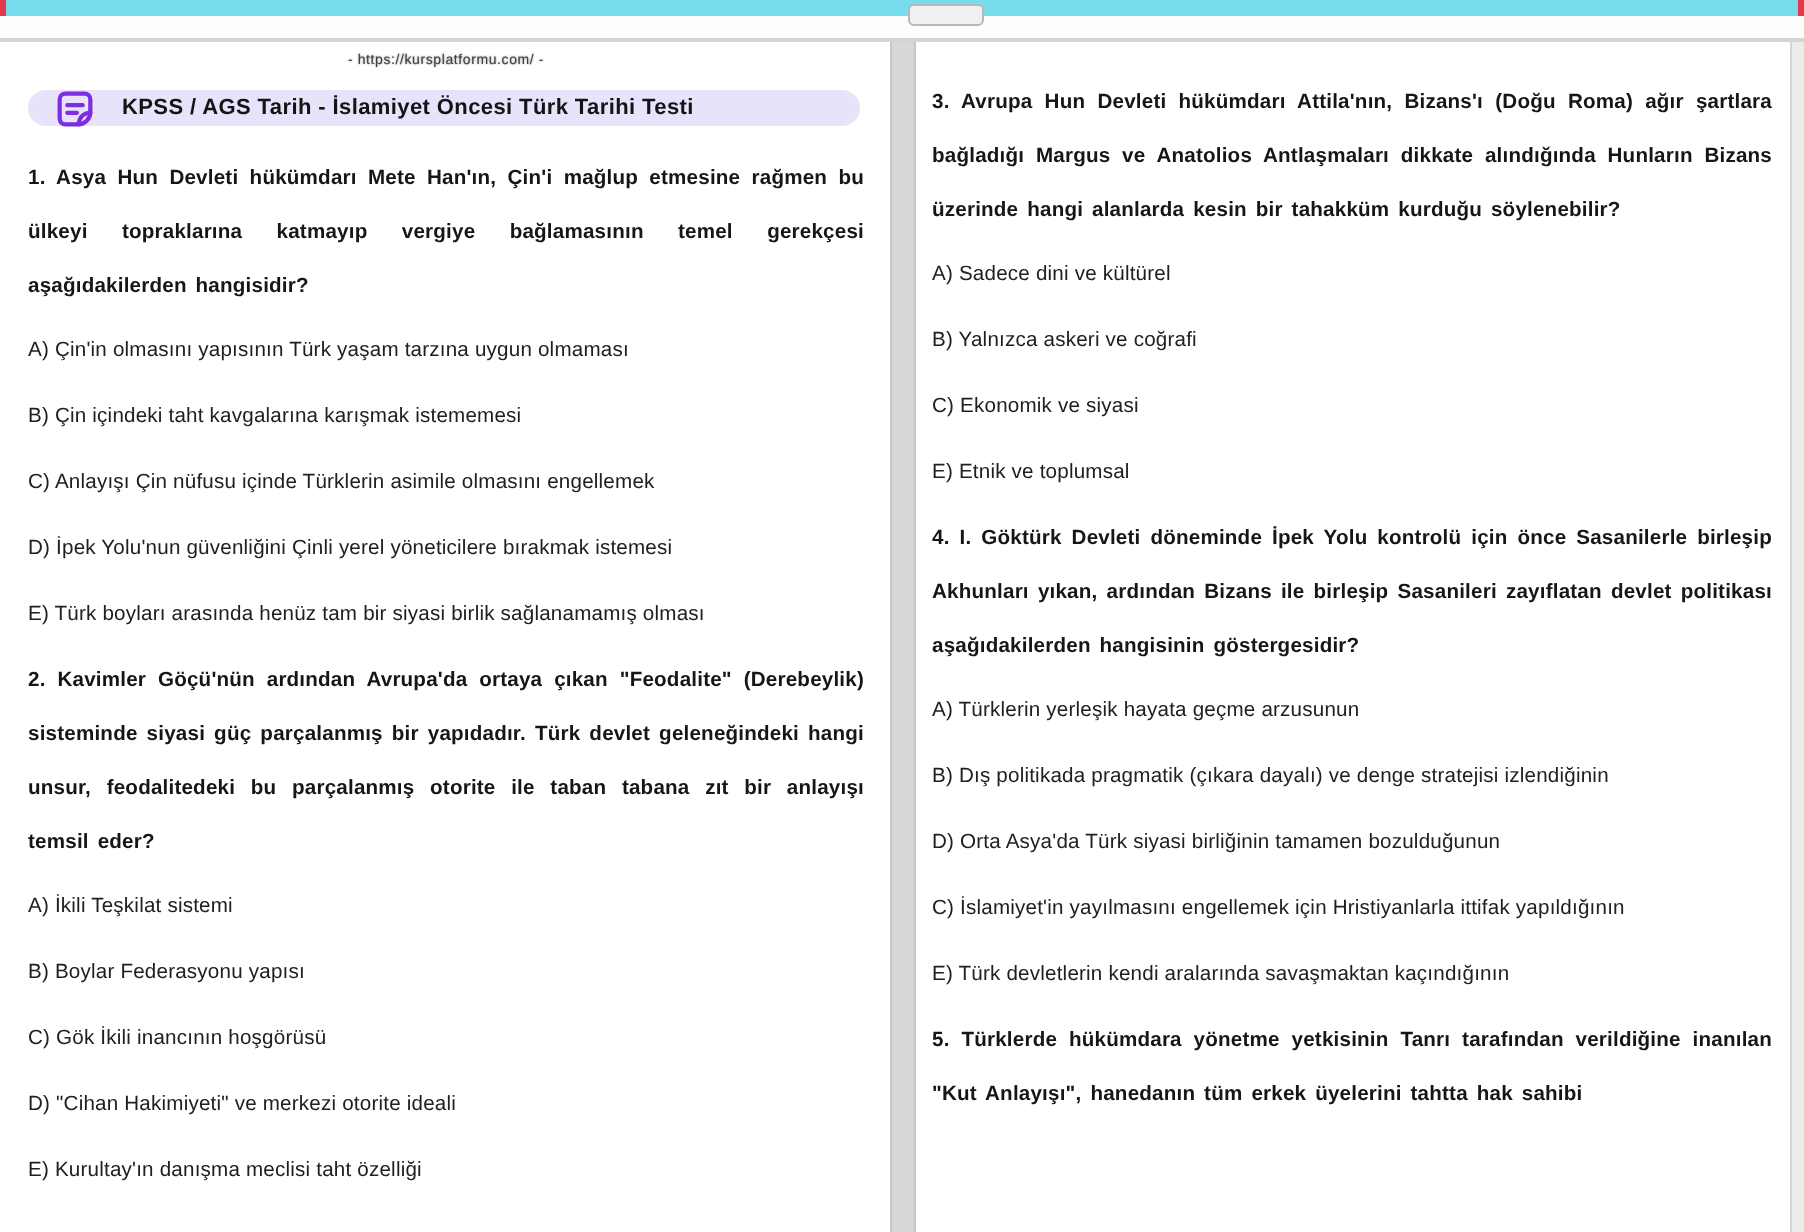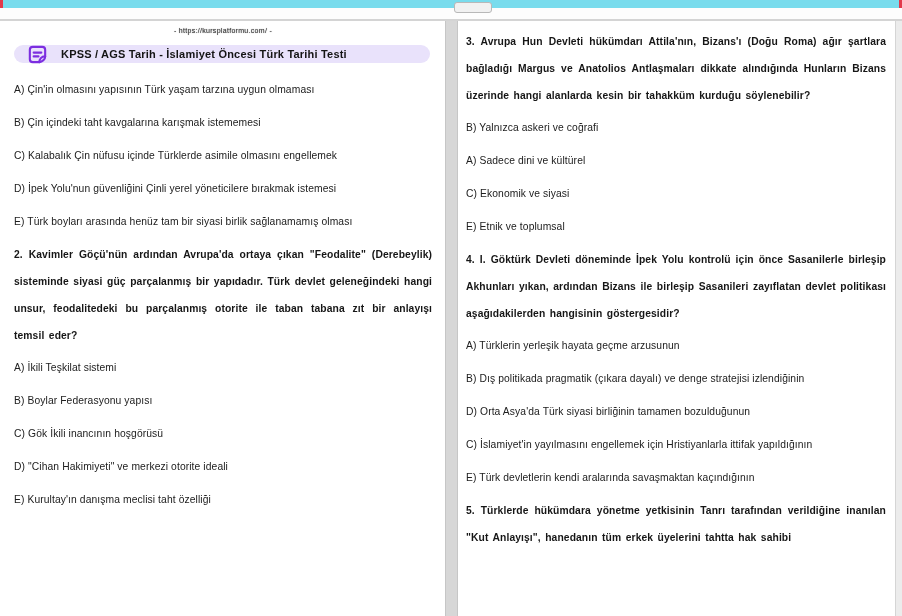--- a/index.html
+++ b/index.html
@@ -10,21 +10,21 @@
   .sliver.left{left:0;}
   .sliver.right{right:0;}
   .tab-handle{position:absolute;left:454px;top:2px;width:38px;height:11px;background:#f1f1f1;
               border:1px solid #b8b8b8;border-radius:3px;z-index:6;box-sizing:border-box;}
   .strip{height:11px;background:#fdfdfd;}
   .rule{height:2px;background:#d4d4d4;}
   .content{display:flex;height:595px;}
   .page{background:#ffffff;box-sizing:border-box;}
   .page.left{width:445px;padding:2px 13px 0 14px;}
   .gutter{width:13px;background:#d7d7d7;border-left:1px solid #c6c6c6;border-right:1px solid #c6c6c6;box-sizing:border-box;}
-  .page.right{flex:1;padding:7px 9px 0 8px;}
+  .page.right{flex:1;padding:17px 9px 0 8px;}
   .scrollbar{width:7px;background:#ececec;border-left:1px solid #d5d5d5;box-sizing:border-box;}
   .watermark{height:15px;font-size:7px;line-height:15px;text-align:center;color:#3f3f3f;
              letter-spacing:.3px;text-shadow:0 0 1px rgba(0,0,0,.55);}
   .badge{display:flex;align-items:center;gap:12px;height:18px;background:#e9e2fb;border-radius:10px;
          padding:0 12px;margin:7px 2px 13px 0;}
   .badge .icon{display:flex;align-items:center;}
   .badge-text{font-size:11px;font-weight:700;letter-spacing:.2px;color:#141414;}
   .q{font-size:10.3px;font-weight:700;line-height:27px;margin:0 0 5px;
      text-align:justify;text-align-last:left;word-spacing:1.5px;letter-spacing:.1px;color:#161616;}
   .opt{font-size:10.3px;line-height:27px;margin:0 0 6px;white-space:nowrap;letter-spacing:.1px;color:#202020;}
@@ -54,44 +54,45 @@
             <path d="M4 7 a3 3 0 0 1 3 -3 h10 a3 3 0 0 1 3 3 v7 c0 3 -3 6 -6 6 h-7 a3 3 0 0 1 -3 -3 z"></path>
             <path d="M8 10 h8"></path>
             <path d="M8 14 h5"></path>
             <path d="M14 20 c0 -3 2 -6 6 -6"></path>
           </svg>
         </span>
         <span class="badge-text">KPSS / AGS Tarih - İslamiyet Öncesi Türk Tarihi Testi</span>
       </div>
 
       <article class="qblock">
+        <p class="q">1. Asya Hun Devleti hükümdarı Mete Han'ın, Çin'i mağlup etmesine rağmen bu ülkeyi topraklarına katmayıp vergiye bağlamasının temel gerekçesi aşağıdakilerden hangisidir?</p>
         <p class="opt">A) Çin'in olmasını yapısının Türk yaşam tarzına uygun olmaması</p>
         <p class="opt">B) Çin içindeki taht kavgalarına karışmak istememesi</p>
-        <p class="opt">C) Kalabalık Çin nüfusu içinde Türklerde asimile olmasını engellemek</p>
+        <p class="opt">C) Anlayışı Çin nüfusu içinde Türklerin asimile olmasını engellemek</p>
         <p class="opt">D) İpek Yolu'nun güvenliğini Çinli yerel yöneticilere bırakmak istemesi</p>
         <p class="opt">E) Türk boyları arasında henüz tam bir siyasi birlik sağlanamamış olması</p>
       </article>
 
       <article class="qblock">
         <p class="q">2. Kavimler Göçü'nün ardından Avrupa'da ortaya çıkan "Feodalite" (Derebeylik) sisteminde siyasi güç parçalanmış bir yapıdadır. Türk devlet geleneğindeki hangi unsur, feodalitedeki bu parçalanmış otorite ile taban tabana zıt bir anlayışı temsil eder?</p>
         <p class="opt">A) İkili Teşkilat sistemi</p>
         <p class="opt">B) Boylar Federasyonu yapısı</p>
         <p class="opt">C) Gök İkili inancının hoşgörüsü</p>
         <p class="opt">D) "Cihan Hakimiyeti" ve merkezi otorite ideali</p>
         <p class="opt">E) Kurultay'ın danışma meclisi taht özelliği</p>
       </article>
     </section>
 
     <div class="gutter"></div>
 
     <section class="page right">
       <article class="qblock">
         <p class="q">3. Avrupa Hun Devleti hükümdarı Attila'nın, Bizans'ı (Doğu Roma) ağır şartlara bağladığı Margus ve Anatolios Antlaşmaları dikkate alındığında Hunların Bizans üzerinde hangi alanlarda kesin bir tahakküm kurduğu söylenebilir?</p>
+        <p class="opt">A) Sadece dini ve kültürel</p>
         <p class="opt">B) Yalnızca askeri ve coğrafi</p>
-        <p class="opt">A) Sadece dini ve kültürel</p>
         <p class="opt">C) Ekonomik ve siyasi</p>
         <p class="opt">E) Etnik ve toplumsal</p>
       </article>
 
       <article class="qblock">
         <p class="q">4. I. Göktürk Devleti döneminde İpek Yolu kontrolü için önce Sasanilerle birleşip Akhunları yıkan, ardından Bizans ile birleşip Sasanileri zayıflatan devlet politikası aşağıdakilerden hangisinin göstergesidir?</p>
         <p class="opt">A) Türklerin yerleşik hayata geçme arzusunun</p>
         <p class="opt">B) Dış politikada pragmatik (çıkara dayalı) ve denge stratejisi izlendiğinin</p>
         <p class="opt">D) Orta Asya'da Türk siyasi birliğinin tamamen bozulduğunun</p>
         <p class="opt">C) İslamiyet'in yayılmasını engellemek için Hristiyanlarla ittifak yapıldığının</p>

